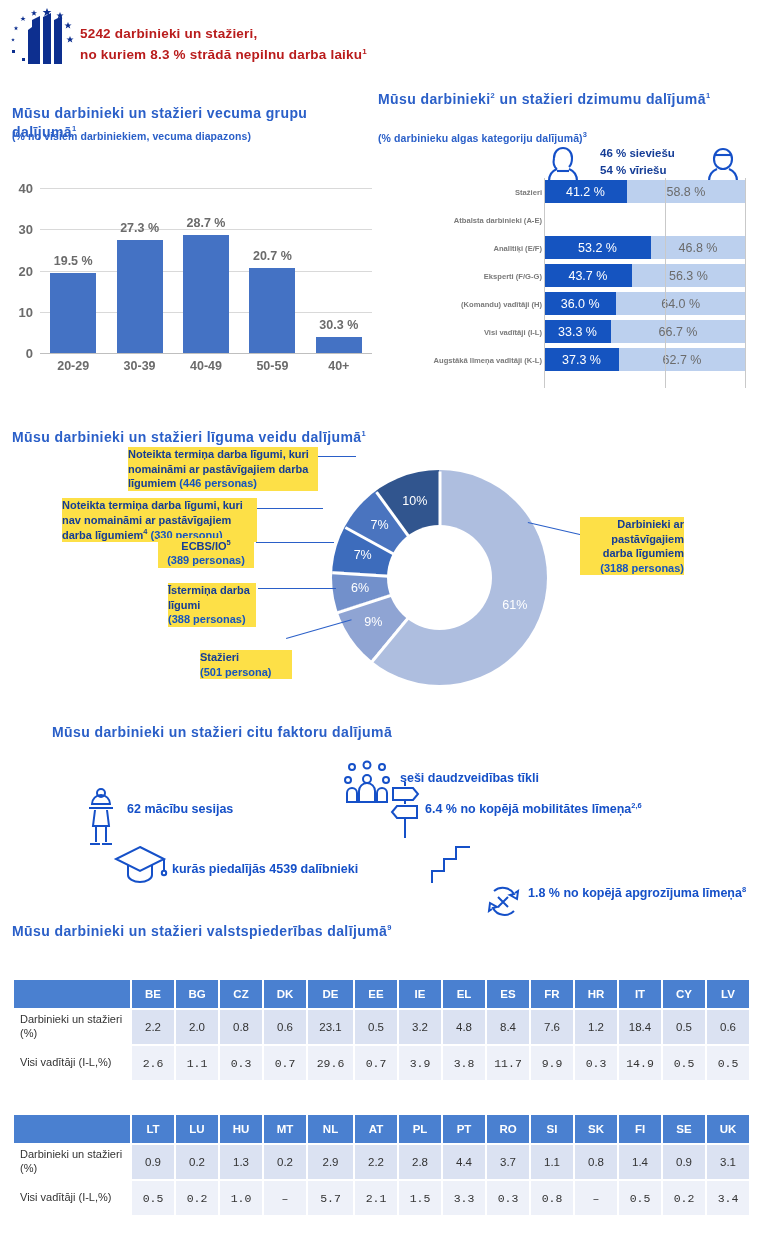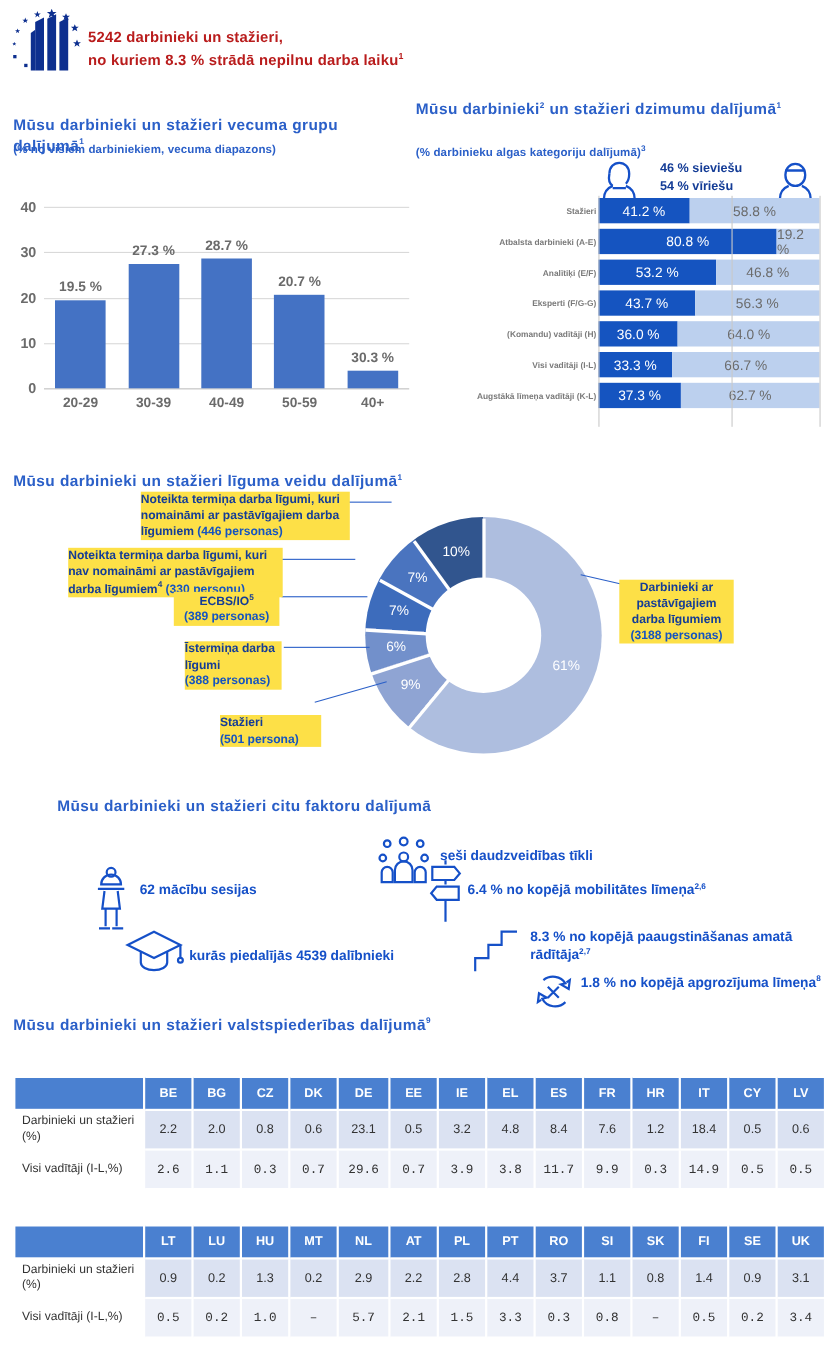--- a/index.html
+++ b/index.html
@@ -188,24 +188,20 @@
   <div id="grow-wrap" style="top:90px;">
       <div class="grow">
         <div class="rlabel">Stažieri</div>
         <div class="track">
           <div class="seg-f" style="width: 41.2%; background: rgb(21, 84, 192);">41.2 %</div>
           <div class="seg-m" style="width: 58.8%; background: rgb(188, 208, 238);">58.8 %</div>
         </div>
       </div>
       <div class="grow">
         <div class="rlabel">Atbalsta darbinieki (A-E)</div>
-        <div class="track">
-          <div class="seg-f" style="width: 80.8%; background: rgb(21, 84, 192);">80.8 %</div>
-          <div class="seg-m" style="width: 19.2%; background: rgb(188, 208, 238);">19.2 %</div>
-        </div>
       </div>
       <div class="grow">
         <div class="rlabel">Analītiķi (E/F)</div>
         <div class="track">
           <div class="seg-f" style="width: 53.2%; background: rgb(21, 84, 192);">53.2 %</div>
           <div class="seg-m" style="width: 46.8%; background: rgb(188, 208, 238);">46.8 %</div>
         </div>
       </div>
       <div class="grow">
         <div class="rlabel">Eksperti (F/G-G)</div>
@@ -290,21 +286,21 @@
   <div class="cal" style="left:168px;top:158px;width:88px;text-align:left;">
     <div>Īstermiņa darba līgumi</div>
     <div class="cnt">(388 personas)</div>
   </div>
 
   <div class="cal" style="left:200px;top:225px;width:92px;text-align:left;">
     <div>Stažieri</div>
     <div class="cnt">(501 persona)</div>
   </div>
 
-  <div class="cal" style="left:563px;top:92px;width:104px;text-align:center;margin-top:10px;">
+  <div class="cal" style="left:580px;top:92px;width:104px;text-align:right;">
     <div>Darbinieki ar pastāvīgajiem darba līgumiem</div>
     <div class="cnt">(3188 personas)</div>
   </div>
 </div>
 
 <div class="abs sec-title" style="left:12px;top:723px;margin-left:40px;">Mūsu darbinieki un stažieri citu faktoru dalījumā</div>
 
 <div class="abs" id="factors">
 
   <div class="fact-ico" style="left:340px;top:42px;">
@@ -360,23 +356,20 @@
     </svg>
   </div>
   <div class="fact-txt" style="left:172px;top:143px;">
     <span>kurās piedalījās 4539 dalībnieki</span>
   </div>
 
   <div class="fact-ico" style="left:430px;top:123px;">
     <svg width="44" height="44" viewBox="0 0 44 44" fill="none" stroke="#1550c8" stroke-width="2">
       <path d="M2 42V30h12V18h12V6h14"></path>
     </svg>
-  </div>
-  <div class="fact-txt" style="left:482px;top:125px;white-space:normal;width:272px;line-height:1.35;">
-    <span>8.3 % no kopējā paaugstināšanas amatā rādītāja</span><sup>2,7</sup>
   </div>
 
   <div class="fact-ico" style="left:484px;top:165px;">
     <svg width="38" height="38" viewBox="0 0 38 38" fill="none" stroke="#1550c8" stroke-width="2">
       <path d="M10 8c6-5 16-4 20 3l-4 1 7 4 1-8-3 2"></path>
       <path d="M30 28c-6 6-17 5-21-3l4-1-7-4-1 8 3-2"></path>
       <path d="M14 14l10 10M24 14L14 24"></path>
     </svg>
   </div>
   <div class="fact-txt" style="left:528px;top:167px;white-space:normal;width:226px;line-height:1.35;">

